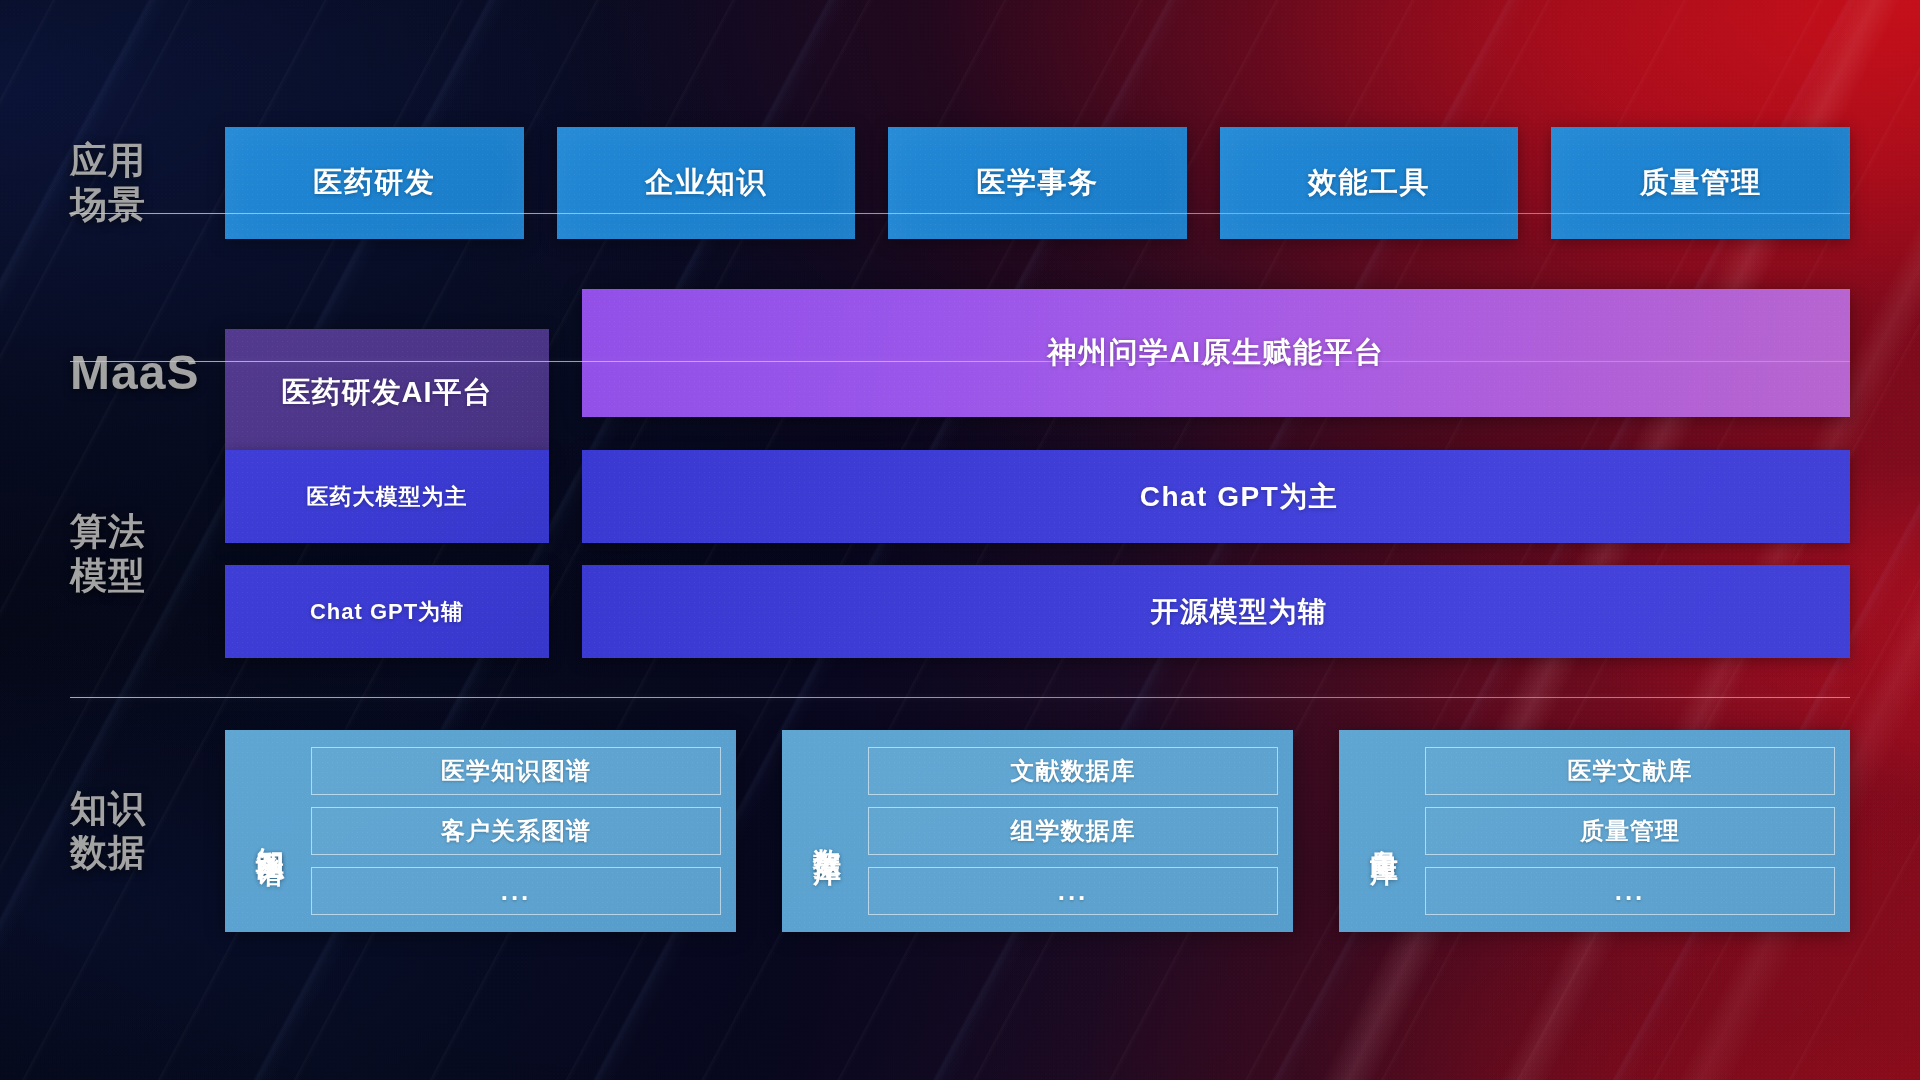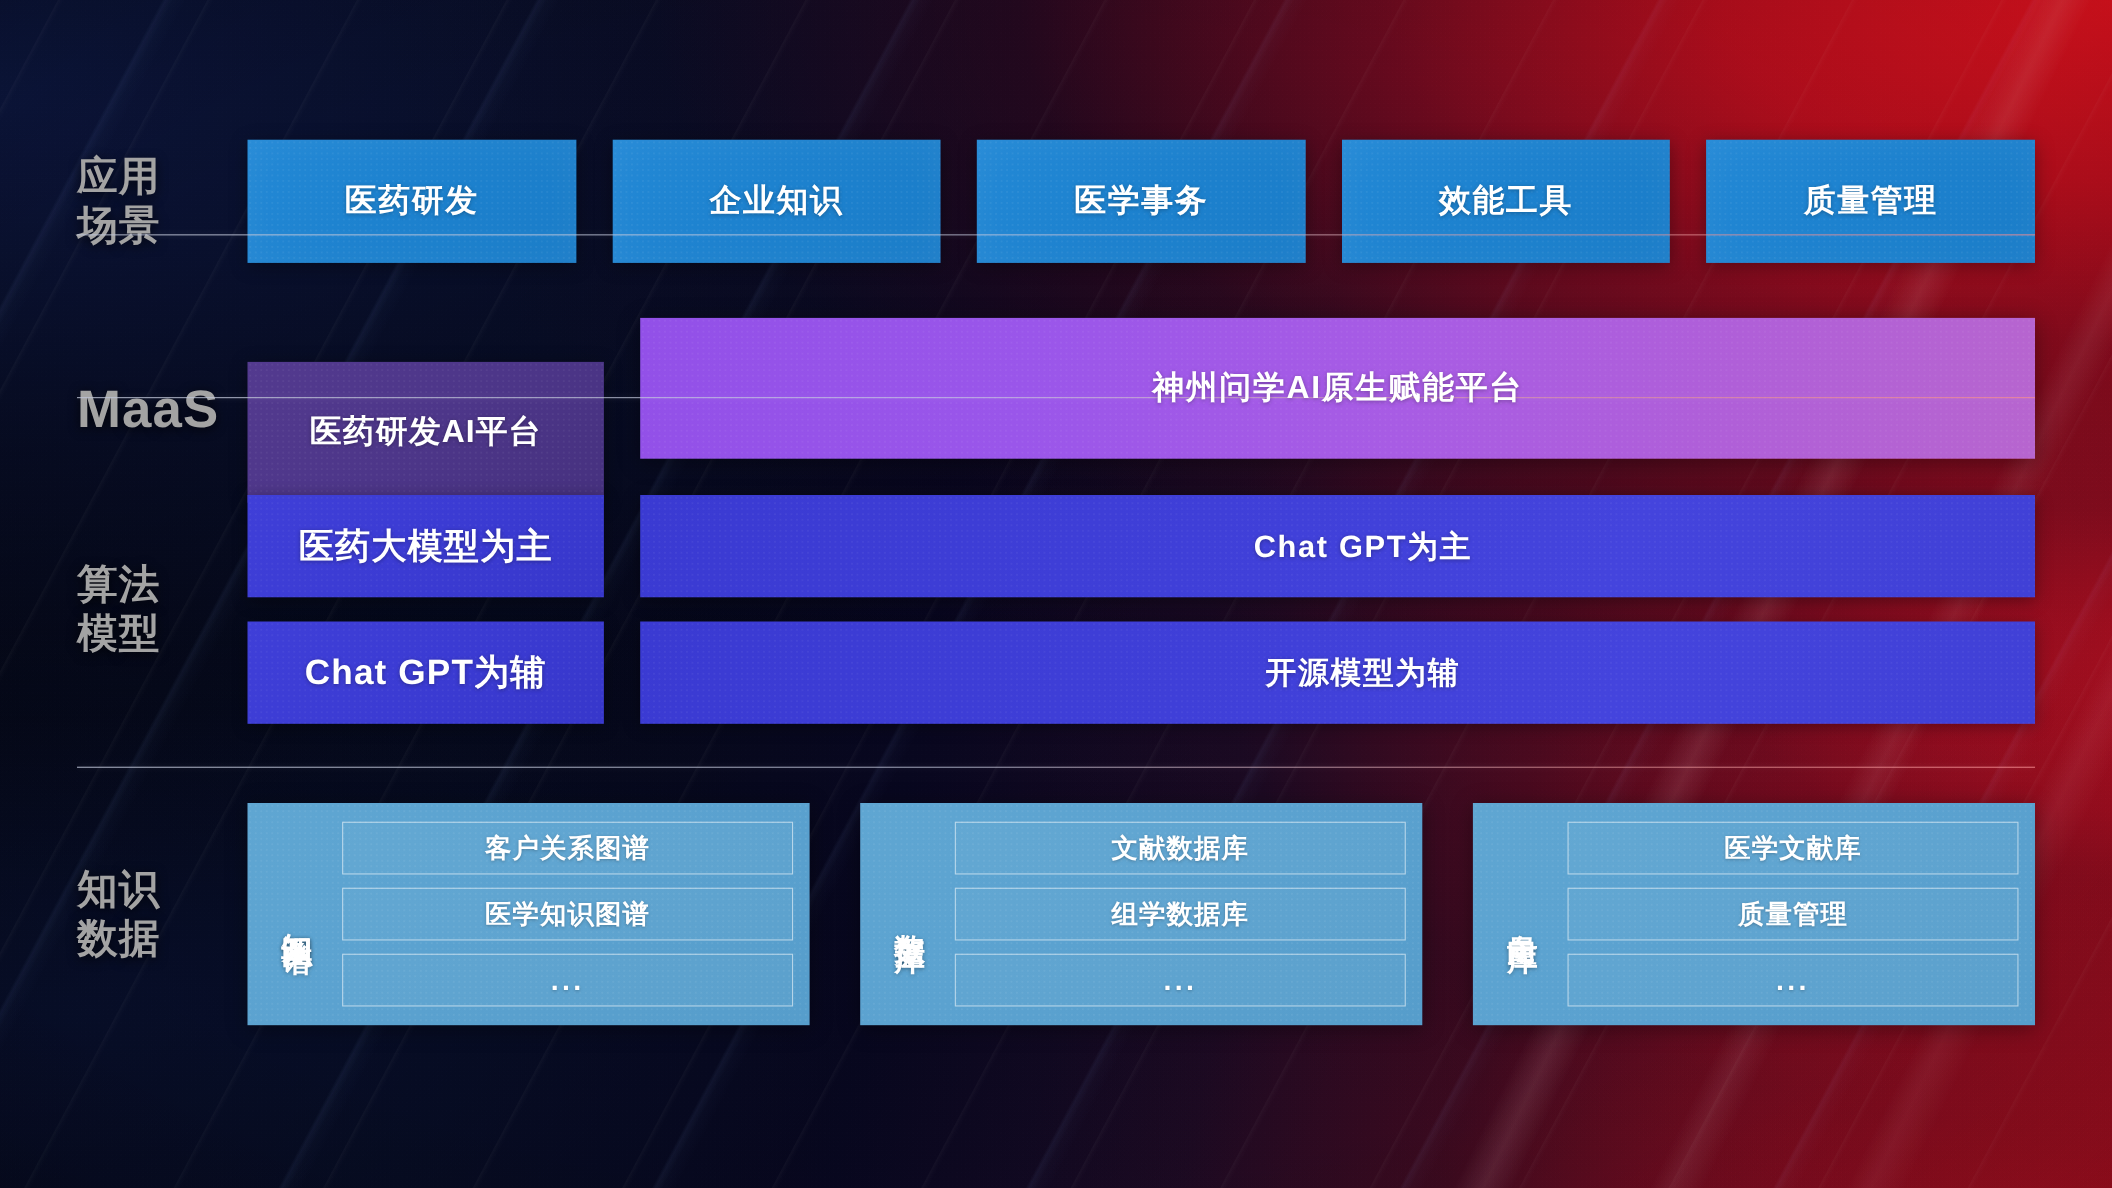--- a/index.html
+++ b/index.html
@@ -225,21 +225,21 @@
   .algo-line { display: flex; gap: 33px; }
 
   .algo-left {
     flex: 0 0 324px;
     height: 93px;
     display: flex;
     align-items: center;
     justify-content: center;
     background: linear-gradient(135deg, #3f3fd8 0%, #3b3bd3 50%, #3737cb 100%);
     color: #ffffff;
-    font-size: 32px;
+    font-size: 22px;
     font-weight: bold;
     letter-spacing: 1px;
     position: relative;
     overflow: hidden;
     box-shadow: 0 3px 14px rgba(0,0,0,0.35);
   }
   .algo-right {
     flex: 1 1 auto;
     height: 93px;
     display: flex;
@@ -411,22 +411,22 @@
     <div class="divider" style="top:697px"></div>
 
     <div class="row" id="row-know">
       <div class="row-label">知识
 数据</div>
       <div class="row-body">
 
         <div class="know-panel">
           <div class="know-title">知识图谱</div>
           <div class="know-items">
+            <div class="know-item">医学知识图谱</div>
             <div class="know-item">客户关系图谱</div>
-            <div class="know-item">医学知识图谱</div>
             <div class="know-item ellipsis">...</div>
           </div>
         </div>
 
         <div class="know-panel">
           <div class="know-title">数据库</div>
           <div class="know-items">
             <div class="know-item">文献数据库</div>
             <div class="know-item">组学数据库</div>
             <div class="know-item ellipsis">...</div>

